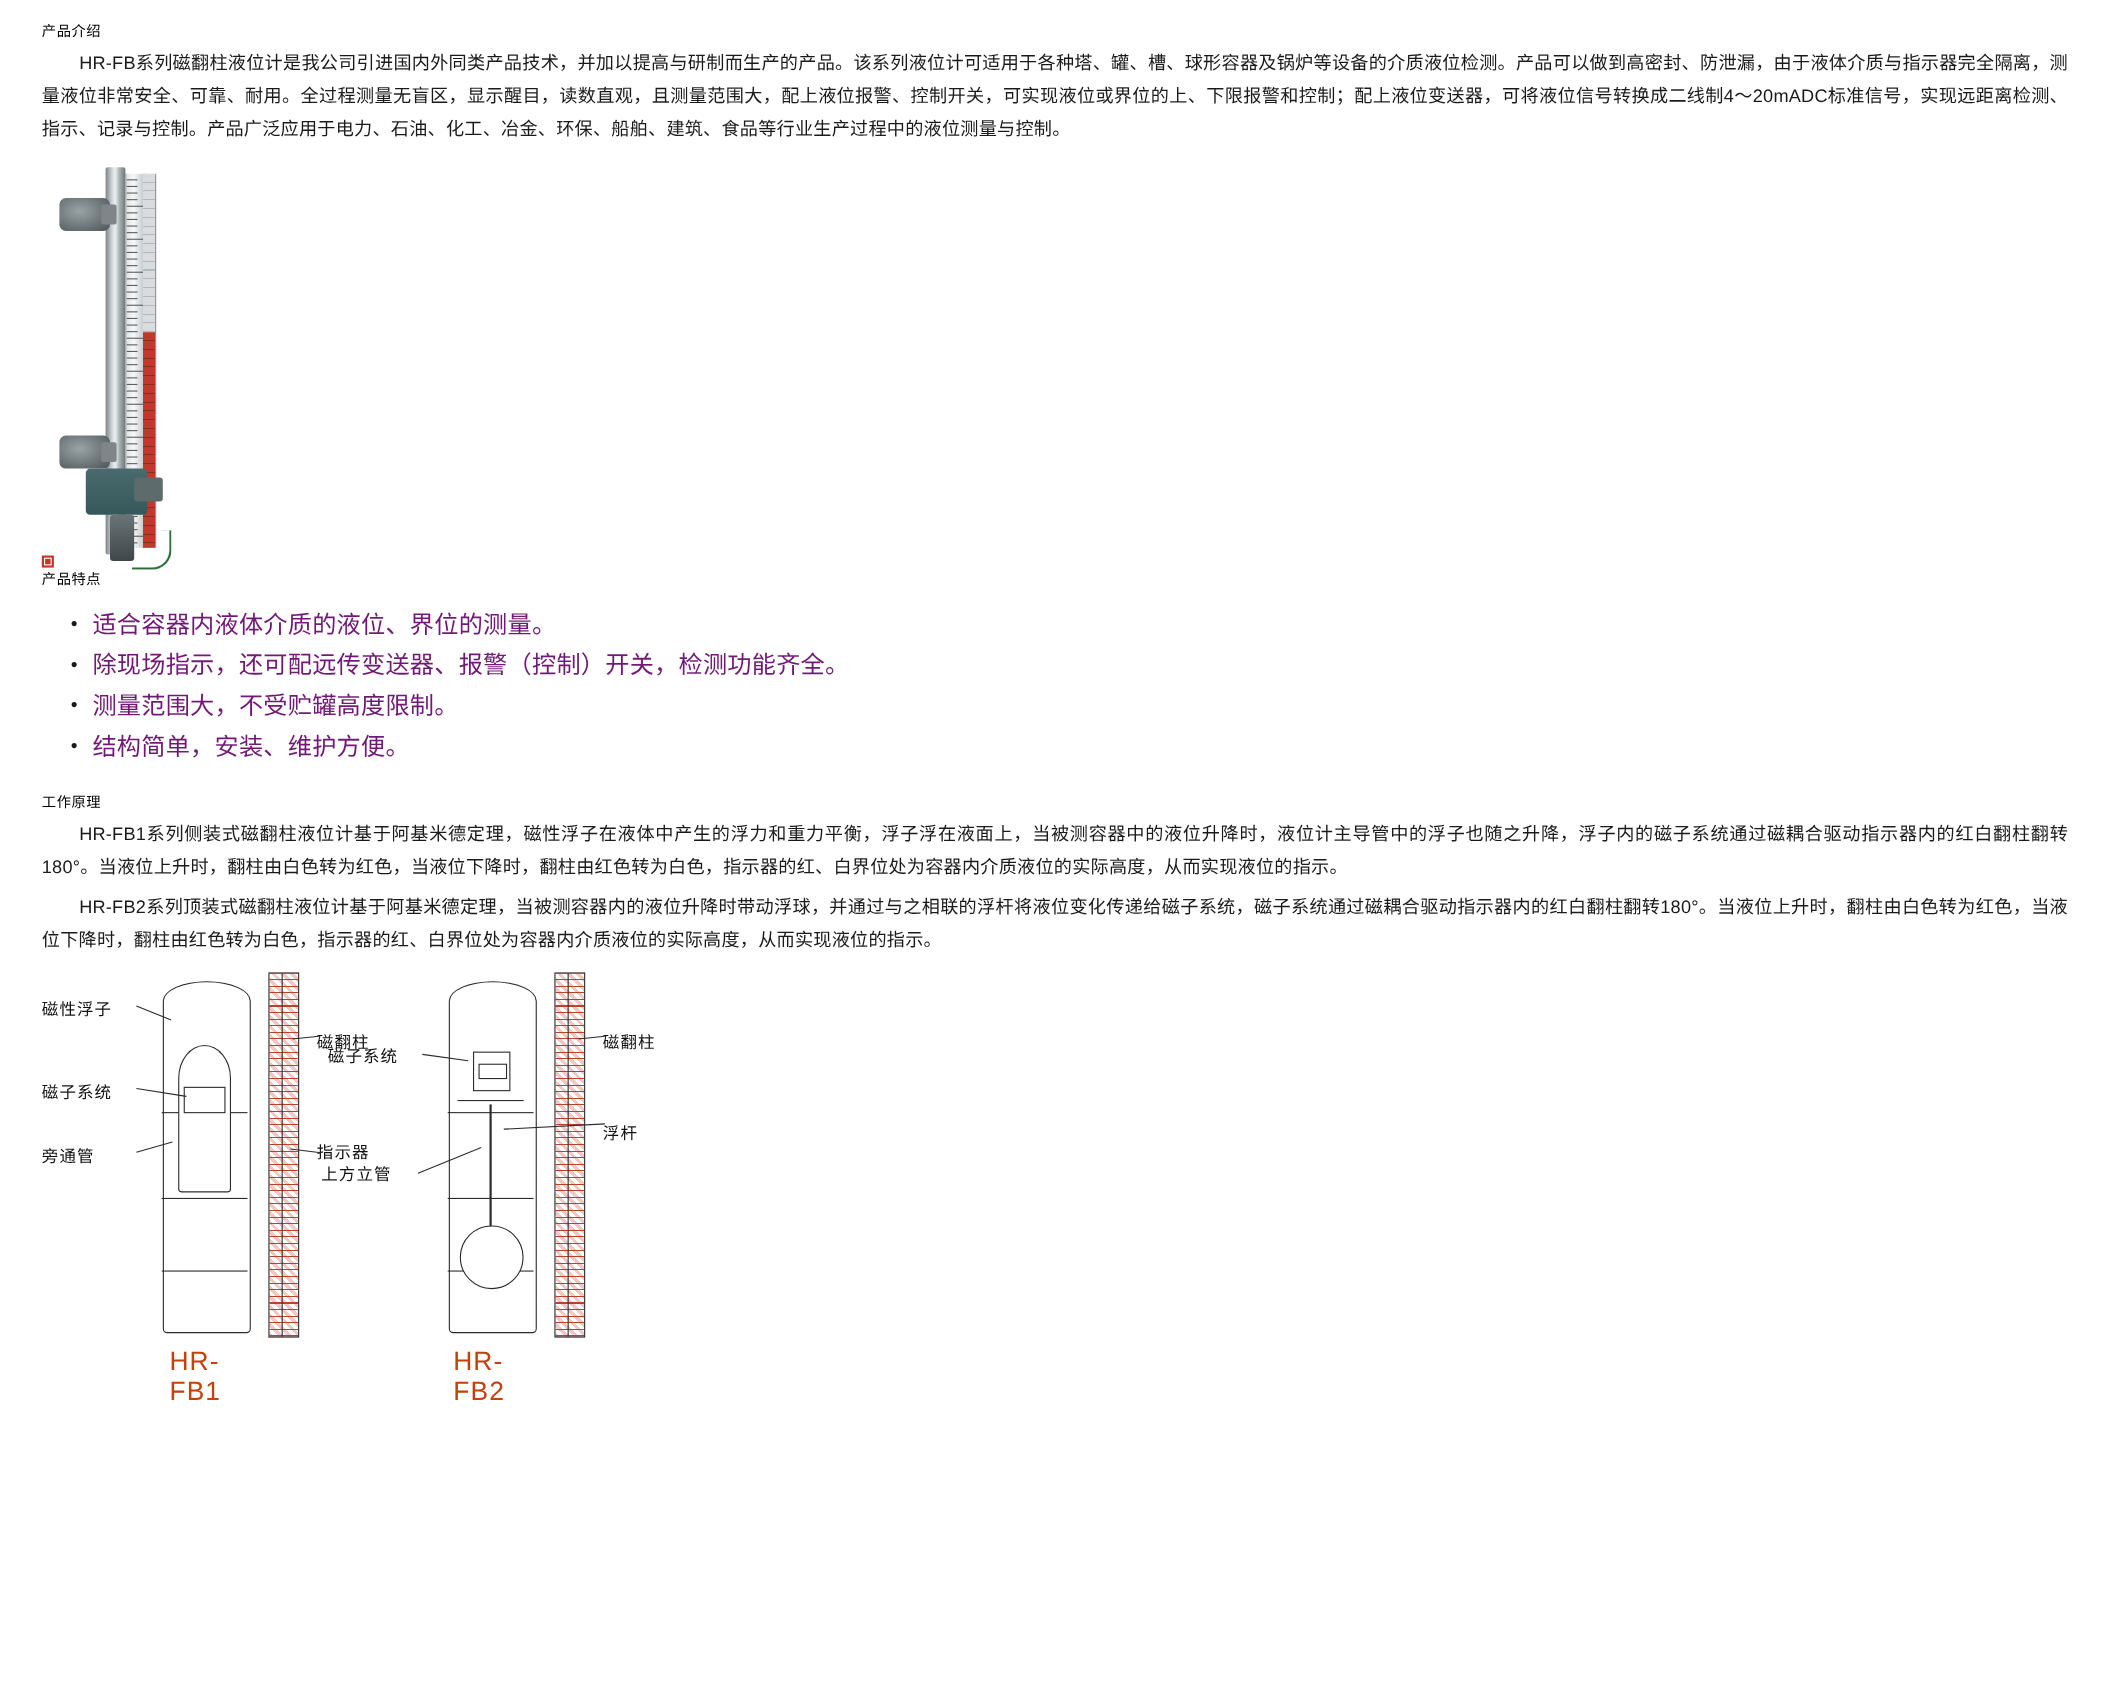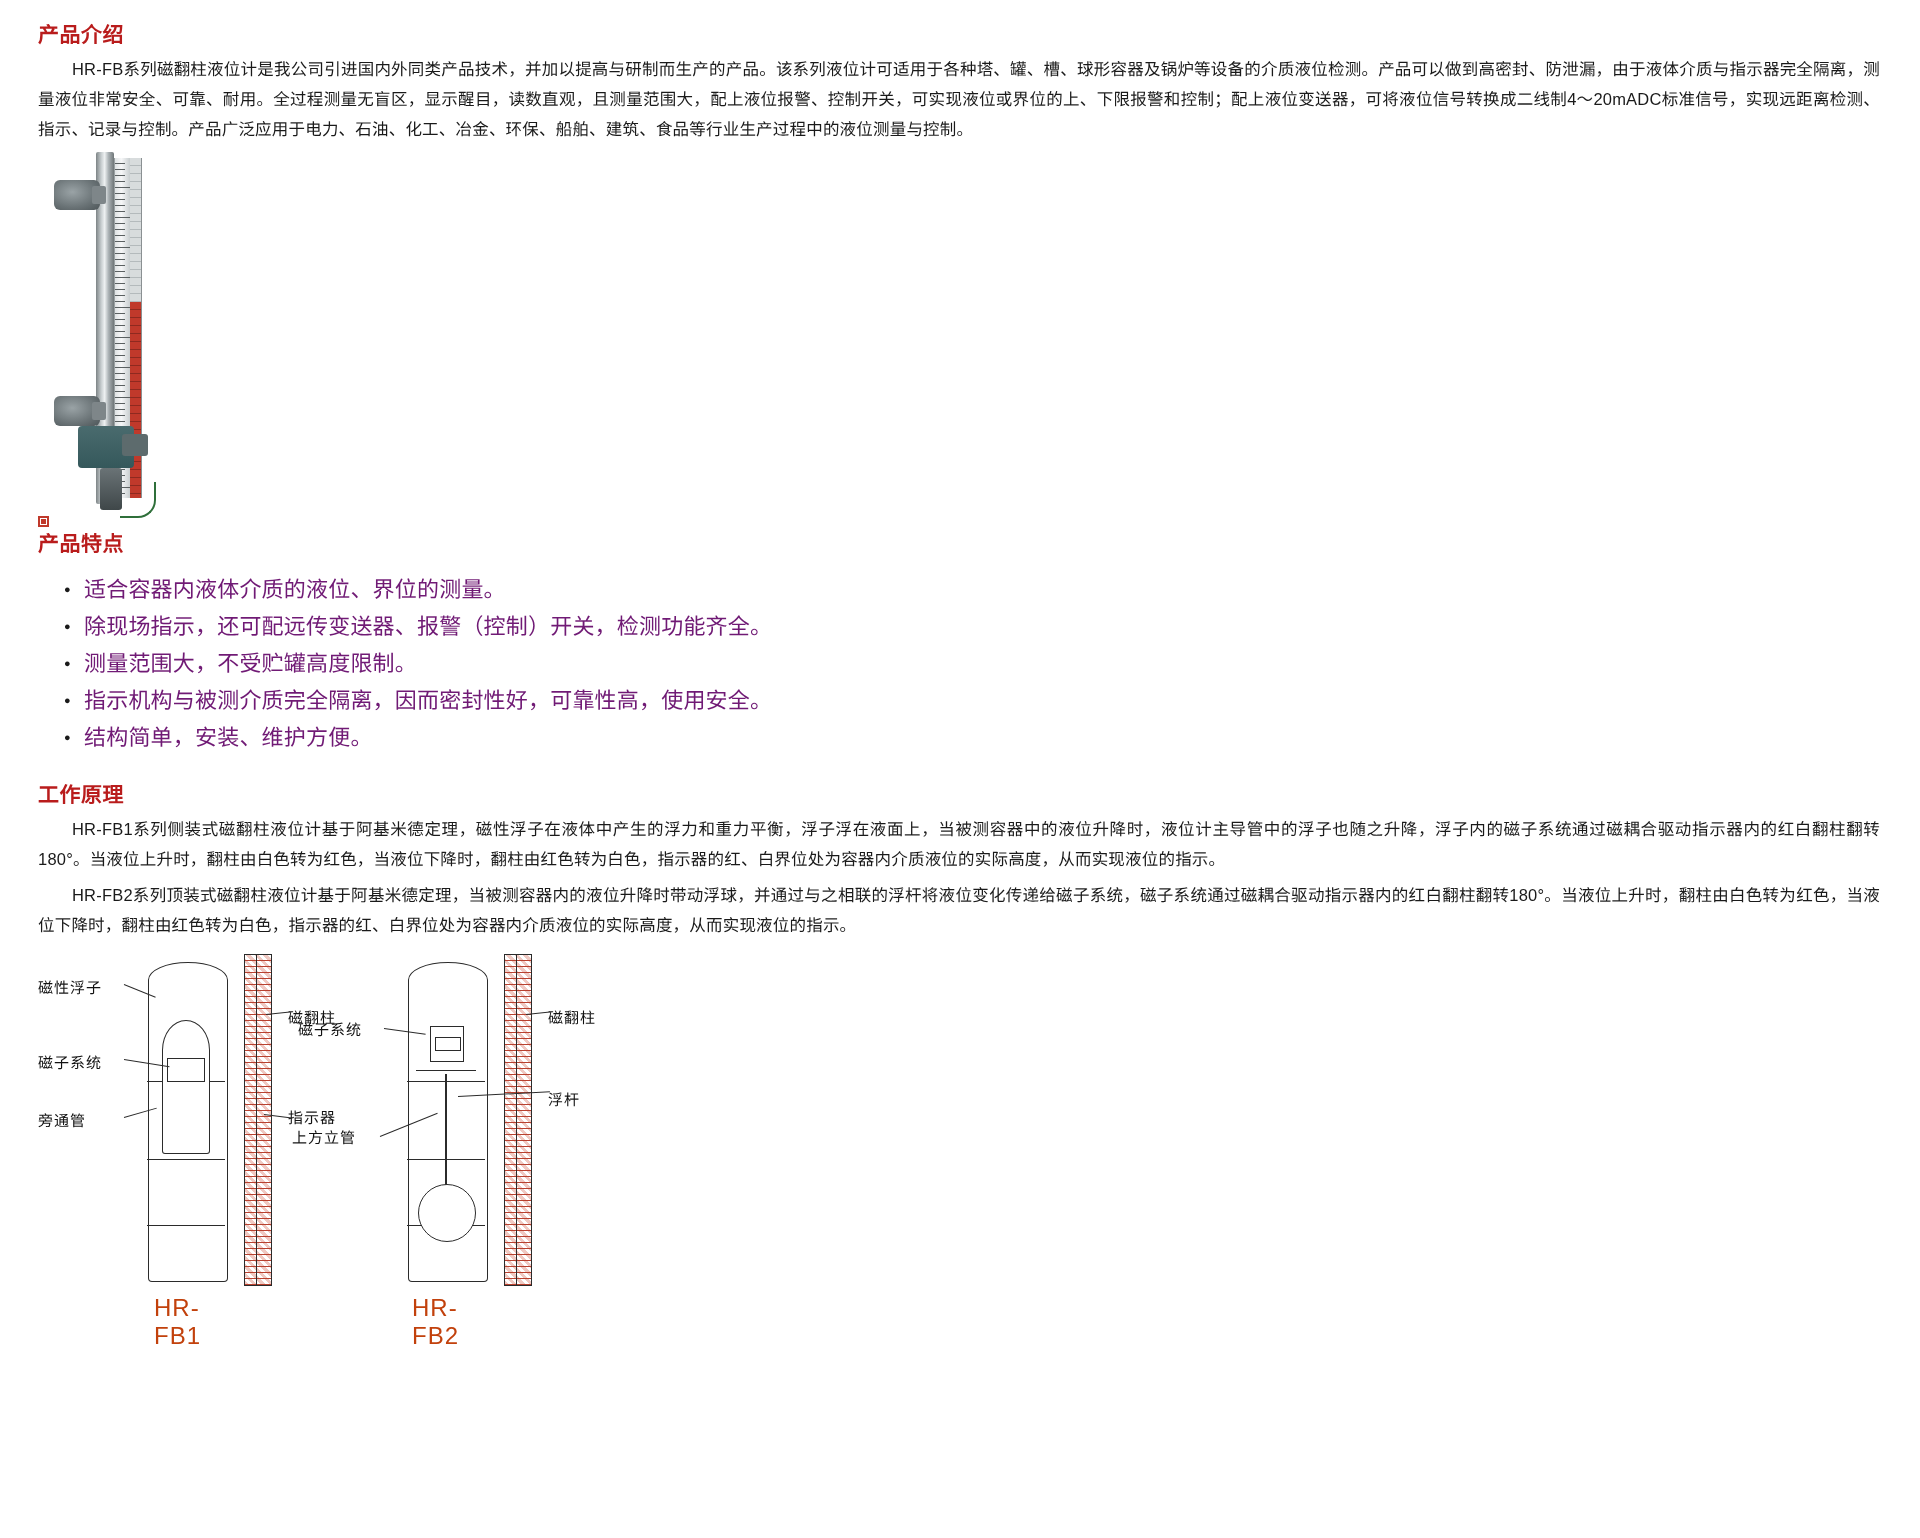--- a/index.html
+++ b/index.html
@@ -33,23 +33,23 @@
   }
   .bullet-marker::before {
     content: "";
     position: absolute;
     left: 2px; top: 2px;
     width: 7px; height: 7px;
     border: 1px solid #fff;
     box-sizing: border-box;
   }
   .section-title {
-    font-size: 21px;
-    font-weight: bold;
-    color: #b91c1c;
+    font-size: 13px;
+    font-weight: normal;
+    color: #000000;
     margin: 0 0 2px 0;
     letter-spacing: 0.5px;
   }
   .mark-row {
     line-height: 10px;
     margin: 0;
     padding: 0;
   }
   p.body-text {
     font-size: 16.5px;
@@ -410,21 +410,20 @@
 
   <div class="mark-row">
     <span class="bullet-marker"></span>
   </div>
   <h2 class="section-title">产品特点</h2>
 
   <ul class="feature-list">
     <li>适合容器内液体介质的液位、界位的测量。</li>
     <li>除现场指示，还可配远传变送器、报警（控制）开关，检测功能齐全。</li>
     <li>测量范围大，不受贮罐高度限制。</li>
-    <li>指示机构与被测介质完全隔离，因而密封性好，可靠性高，使用安全。</li>
     <li>结构简单，安装、维护方便。</li>
   </ul>
 
   <h2 class="section-title" style="margin-top:22px">工作原理</h2>
   <p class="body-text indent">HR-FB1系列侧装式磁翻柱液位计基于阿基米德定理，磁性浮子在液体中产生的浮力和重力平衡，浮子浮在液面上，当被测容器中的液位升降时，液位计主导管中的浮子也随之升降，浮子内的磁子系统通过磁耦合驱动指示器内的红白翻柱翻转180°。当液位上升时，翻柱由白色转为红色，当液位下降时，翻柱由红色转为白色，指示器的红、白界位处为容器内介质液位的实际高度，从而实现液位的指示。</p>
   <p class="body-text indent">HR-FB2系列顶装式磁翻柱液位计基于阿基米德定理，当被测容器内的液位升降时带动浮球，并通过与之相联的浮杆将液位变化传递给磁子系统，磁子系统通过磁耦合驱动指示器内的红白翻柱翻转180°。当液位上升时，翻柱由白色转为红色，当液位下降时，翻柱由红色转为白色，指示器的红、白界位处为容器内介质液位的实际高度，从而实现液位的指示。</p>
 
   <div class="diagrams">
 
     <div class="diag one">

